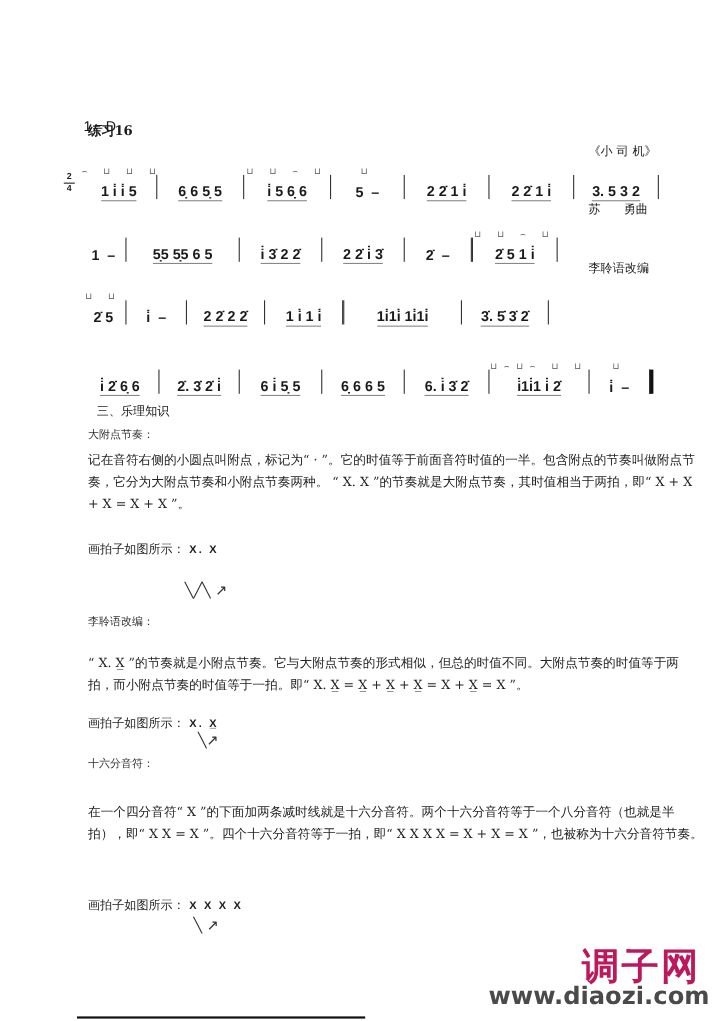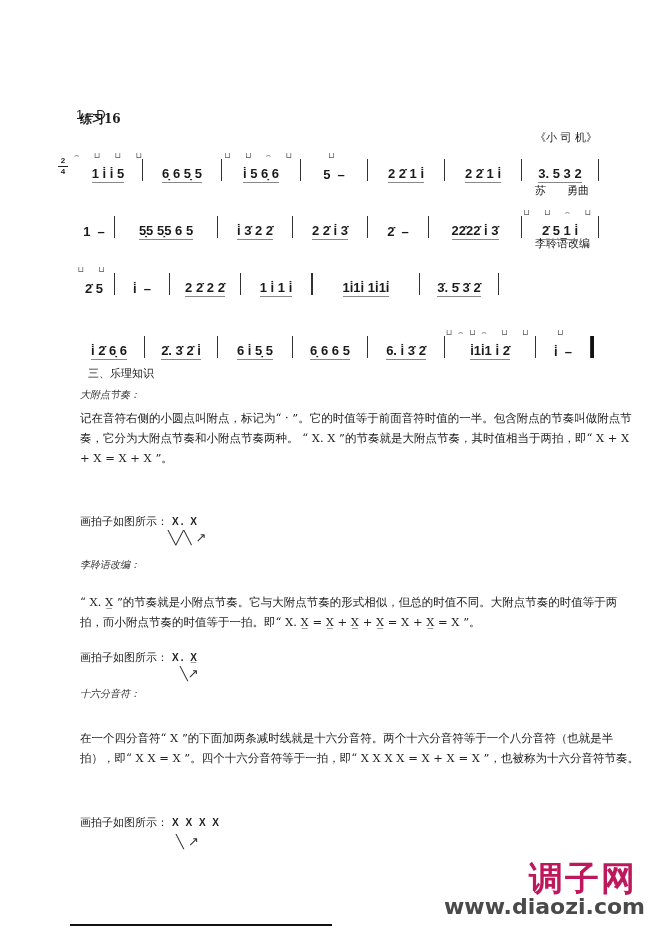--- a/index.html
+++ b/index.html
@@ -16,21 +16,21 @@
   .ts { position:absolute; left:0; top:14px; width:10px; font-size:8px; font-weight:bold; text-align:center; line-height:8px; font-family:"Liberation Sans", sans-serif; }
   .ts .line { border-top:1px solid #222; margin:1px 0; }
   .measure { position:relative; display:flex; align-items:flex-end; justify-content:space-around; height:30px; padding:0 4px; box-sizing:border-box; }
   .bar { width:1px; height:22px; background:#333; align-self:flex-end; margin-bottom:2px; }
   .bar.final { width:4px; border-left:1px solid #333; background:#111; box-sizing:border-box; }
   .note { font-family:"Liberation Sans", sans-serif; font-weight:bold; font-size:13px; letter-spacing:0; white-space:pre; border-bottom:1px solid #888; padding-bottom:1px; line-height:14px; }
   .note.plain { border-bottom:none; }
   .marks { position:absolute; top:-2px; left:0; right:0; font-size:8px; color:#555; text-align:center; letter-spacing:6px; white-space:pre; font-family:"DejaVu Sans", sans-serif; }
 
   .section-h { left:88px; top:366px; font-size:11px; font-weight:normal; }
-  .sub { font-size:10px; font-style:italic; color:#333; }
+  .sub { font-size:10px; color:#333; }
   .para { font-size:11.5px; line-height:20px; width:560px; color:#222; }
   .beat { font-size:11px; color:#222; }
   .beat b { font-family:"Liberation Sans", sans-serif; font-size:10px; margin-left:4px; letter-spacing:2px; }
   .arrows { font-family:"DejaVu Sans", sans-serif; font-size:13px; color:#333; letter-spacing:0; }
 
   .wm-cn { right:18px; top:856px; font-size:34px; font-weight:bold; color:#be185d; font-family:"DejaVu Sans", sans-serif; letter-spacing:2px; }
   .wm-url { right:10px; top:894px; font-size:22px; font-weight:bold; color:#4a4a4a; font-family:"DejaVu Sans", sans-serif; }
   .bottom-rule { left:70px; top:924px; width:262px; height:2px; background:#111; }
 </style>
 </head>
@@ -101,23 +101,20 @@
       </div>
     <div class="bar"></div>
     <div class="measure" style="width:74px">
         <span class="note">2 2̇ i̇ 3̇</span>
       </div>
     <div class="bar"></div>
     <div class="measure" style="width:60px">
         <span class="note plain">2̇  –</span>
       </div>
     <div class="bar"></div>
-    <div class="measure" style="width:92px">
-        <span class="note">22̇22̇ i̇ 3̇</span>
-      </div>
     <div class="bar"></div>
     <div class="measure" style="width:76px">
         <span class="marks">⊔ ⊔ ⌢ ⊔</span>
         <span class="note">2̇ 5 1 i̇</span>
       </div>
     <div class="bar"></div>
   </div>
 </div>
 
 <div class="abs staff" style="top:257px;">
@@ -184,21 +181,21 @@
       </div>
     <div class="bar final"></div>
   </div>
 </div>
 
 <div class="abs section-h">三、乐理知识</div>
 
 <div class="abs sub" style="left:80px; top:388px;">大附点节奏：</div>
 <div class="abs para" style="left:80px; top:408px; text-indent:0;">记在音符右侧的小圆点叫附点，标记为“ · ”。它的时值等于前面音符时值的一半。包含附点的节奏叫做附点节奏，它分为大附点节奏和小附点节奏两种。 “ X.  X ”的节奏就是大附点节奏，其时值相当于两拍，即“ X + X + X = X + X ”。</div>
 
-<div class="abs beat" style="left:80px; top:514px;">
+<div class="abs beat" style="left:80px; top:492px;">
   <span>画拍子如图所示：</span><b>X. X</b>
 </div>
 <div class="abs arrows" style="left:168px; top:530px;">╲╱╲ ↗</div>
 
 <div class="abs sub" style="left:80px; top:558px;">李聆语改编：</div>
 <div class="abs para" style="left:80px; top:592px;">“ X.  X̲ ”的节奏就是小附点节奏。它与大附点节奏的形式相似，但总的时值不同。大附点节奏的时值等于两拍，而小附点节奏的时值等于一拍。即“ X. X̲ = X̲ + X̲ + X̲ = X + X̲ = X ”。</div>
 
 <div class="abs beat" style="left:80px; top:650px;">
   <span>画拍子如图所示：</span><b>X. X̲</b>
 </div>

